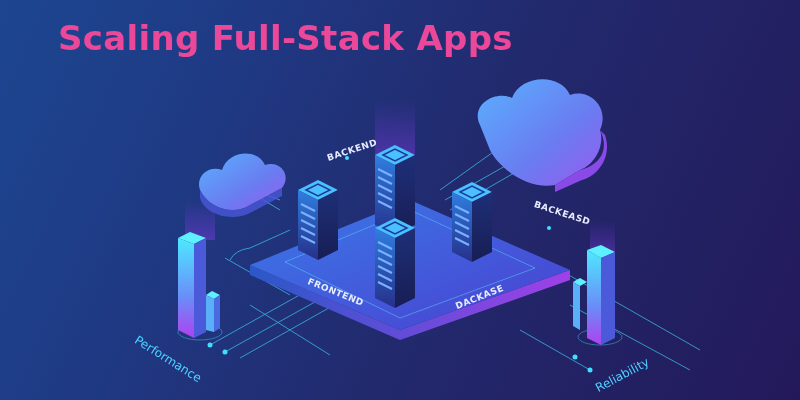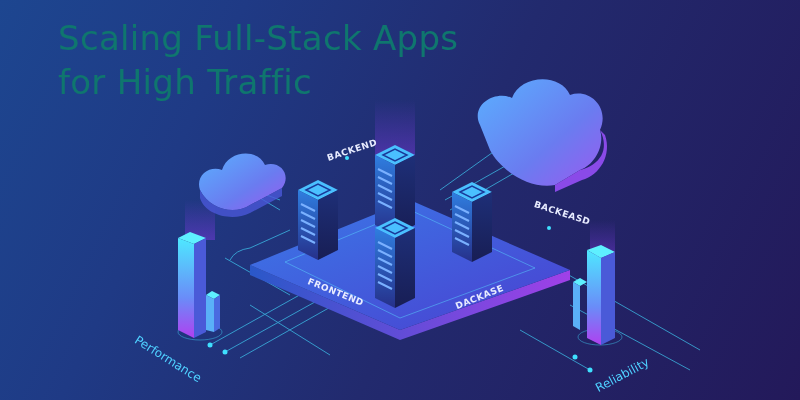--- a/index.html
+++ b/index.html
@@ -1,30 +1,29 @@
 <!DOCTYPE html>
 <html><head>
 <meta charset="utf-8">
 <style>
   html,body{margin:0;padding:0;}
   body{width:800px;height:400px;overflow:hidden;position:relative;
     background:linear-gradient(115deg,#1d4690 0%,#1f3a85 25%,#222a6e 55%,#23195a 100%);
     font-family:"DejaVu Sans","Liberation Sans",sans-serif;}
-  .title{position:absolute;left:58px;top:16px;color:#0f766e;font-weight:normal;font-size:34px;line-height:44px;letter-spacing:0.3px;}
+  .title{position:absolute;left:58px;top:16px;color:#ec4899;font-weight:bold;font-size:34px;line-height:44px;letter-spacing:0.3px;}
   .title div{white-space:nowrap;}
   svg.scene{position:absolute;left:0;top:0;}
   .lbl{position:absolute;font-size:9px;color:#e8ecff;letter-spacing:0.5px;white-space:nowrap;font-weight:bold;}
   .side-lbl{position:absolute;font-size:12px;color:#4fd0ff;white-space:nowrap;}
 </style>
 </head>
 <body>
 
 <div class="title">
   <div>Scaling Full-Stack Apps</div>
-  <div>for High Traffic</div>
 </div>
 
 <svg class="scene" width="800" height="400" viewBox="0 0 800 400">
   <defs>
     <linearGradient id="plat" x1="0" y1="0" x2="1" y2="1">
       <stop offset="0" stop-color="#3a7ae8"></stop>
       <stop offset="1" stop-color="#4a3fd0"></stop>
     </linearGradient>
     <linearGradient id="platEdge" x1="0" y1="0" x2="1" y2="0">
       <stop offset="0" stop-color="#2a58c8"></stop>

